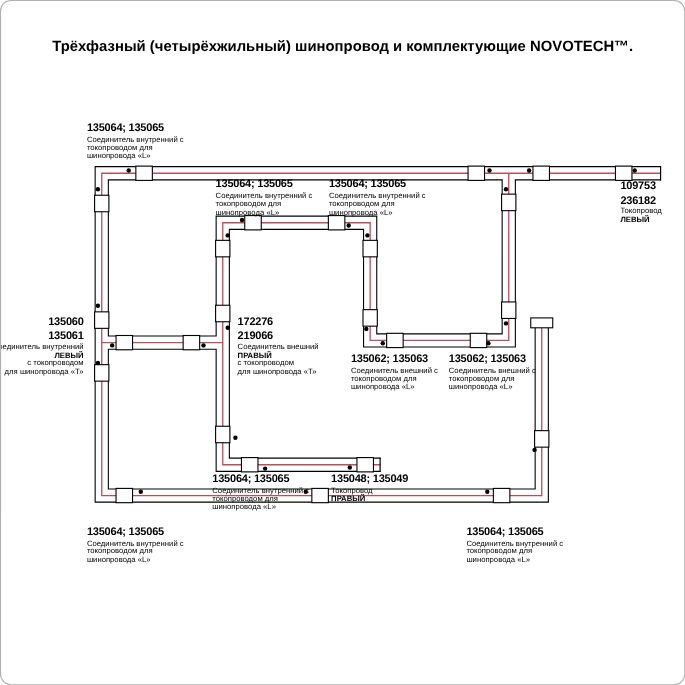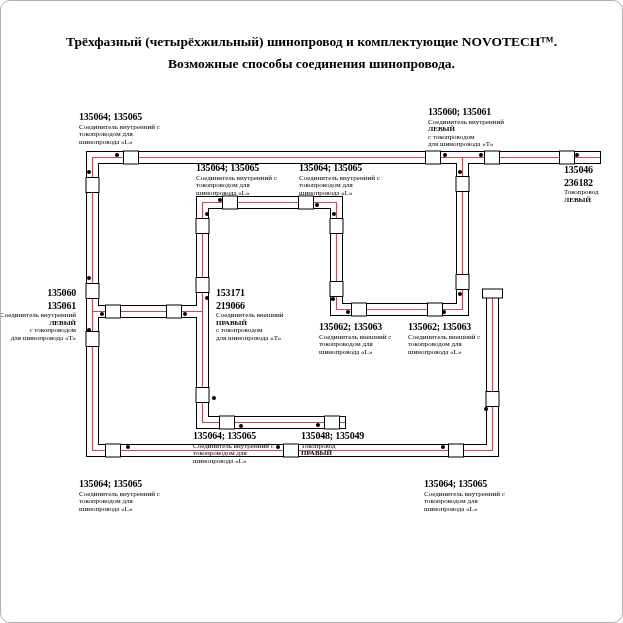--- a/index.html
+++ b/index.html
@@ -1,39 +1,38 @@
 <!DOCTYPE html>
 <html><head>
 <meta charset="utf-8">
 <style>
   html,body{margin:0;padding:0;background:#fff;}
   .page{
     position:relative;width:621px;height:621px;margin:0;
     background:#fff;border:1px solid #b0b0b0;border-radius:10px;
-    font-family:Liberation Serif, serif;color:#000;overflow:hidden;
+    font-family:Liberation Sans, sans-serif;color:#000;overflow:hidden;
   }
   .title{
     position:absolute;top:30px;left:0;width:100%;text-align:center;
     font-weight:bold;font-size:13.5px;line-height:22px;
   }
   .diagram-svg{position:absolute;left:0;top:0;}
   .lbl{position:absolute;white-space:nowrap;}
   .lbl .code{font-size:10px;font-weight:bold;line-height:12.5px;letter-spacing:-0.2px;}
   .lbl .desc{font-size:7px;line-height:7.6px;}
   .lbl .desc.bold{font-weight:bold;}
   .lbl.right{text-align:right;}
 </style>
 </head>
 <body>
 
 <div class="page">
 
   <div class="title">
     <div>Трёхфазный (четырёхжильный) шинопровод и комплектующие NOVOTECH™.</div>
-    <div>Возможные способы соединения шинопровода.</div>
   </div>
 
   <svg class="diagram-svg" width="621" height="621" viewBox="0 0 621 621">
 
     <g fill="none" stroke="#000" stroke-width="13" stroke-linejoin="miter">
       <path d="M 600 156.5 L 91.5 156.5 L 91.5 449.5 L 491.5 449.5 L 491.5 296"></path>
       <path d="M 461.5 156.5 L 461.5 308.5 L 335.5 308.5 L 335.5 201.5 L 201.5 201.5 L 201.5 421.5 L 345 421.5"></path>
       <path d="M 91.5 310.5 L 201.5 310.5"></path>
     </g>
     <g fill="none" stroke="#fff" stroke-width="11" stroke-linejoin="miter">
@@ -132,46 +131,39 @@
     <div class="desc">шинопровода «L»</div>
   </div>
 
   <div class="lbl" style="left:298px;top:161px">
     <div class="code">135064; 135065</div>
     <div class="desc">Соединитель внутренний с</div>
     <div class="desc">токопроводом для</div>
     <div class="desc">шинопровода «L»</div>
   </div>
 
-  <div class="lbl" style="left:427px;top:105px">
-    <div class="code">135060; 135061</div>
-    <div class="desc">Соединитель внутренний</div>
-    <div class="desc bold">ЛЕВЫЙ</div>
-    <div class="desc">с токопроводом</div>
-    <div class="desc">для шинопровода «Т»</div>
-  </div>
 
   <div class="lbl" style="left:563px;top:163px">
-    <div class="code">135046</div>
+    <div class="code">109753</div>
     <div class="code">236182</div>
     <div class="desc">Токопровод</div>
     <div class="desc bold">ЛЕВЫЙ</div>
   </div>
 
   <div class="lbl right" style="right:546px;top:286px">
     <div class="code">135060</div>
     <div class="code">135061</div>
     <div class="desc">Соединитель внутренний</div>
     <div class="desc bold">ЛЕВЫЙ</div>
     <div class="desc">с токопроводом</div>
     <div class="desc">для шинопровода «Т»</div>
   </div>
 
   <div class="lbl" style="left:215px;top:286px">
-    <div class="code">153171</div>
+    <div class="code">172276</div>
     <div class="code">219066</div>
     <div class="desc">Соединитель внешний</div>
     <div class="desc bold">ПРАВЫЙ</div>
     <div class="desc">с токопроводом</div>
     <div class="desc">для шинопровода «Т»</div>
   </div>
 
 
   <div class="lbl" style="left:318px;top:320px">
     <div class="code">135062; 135063</div>

